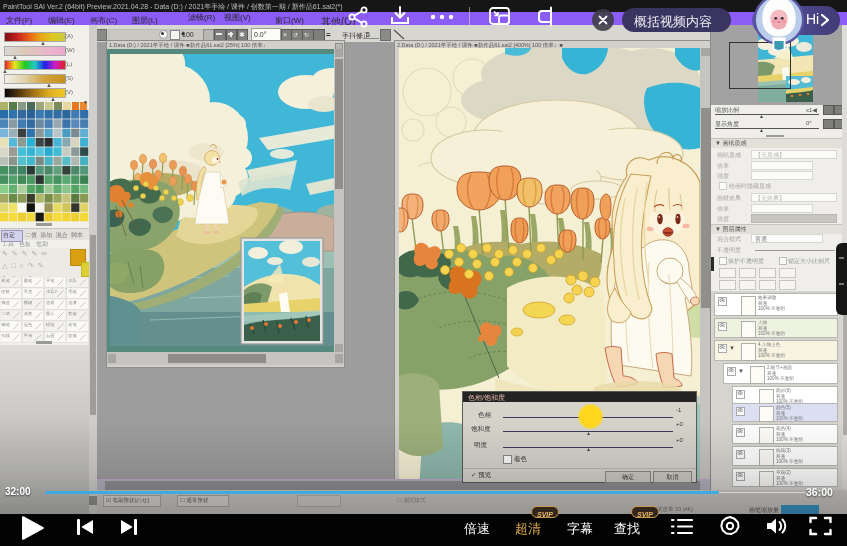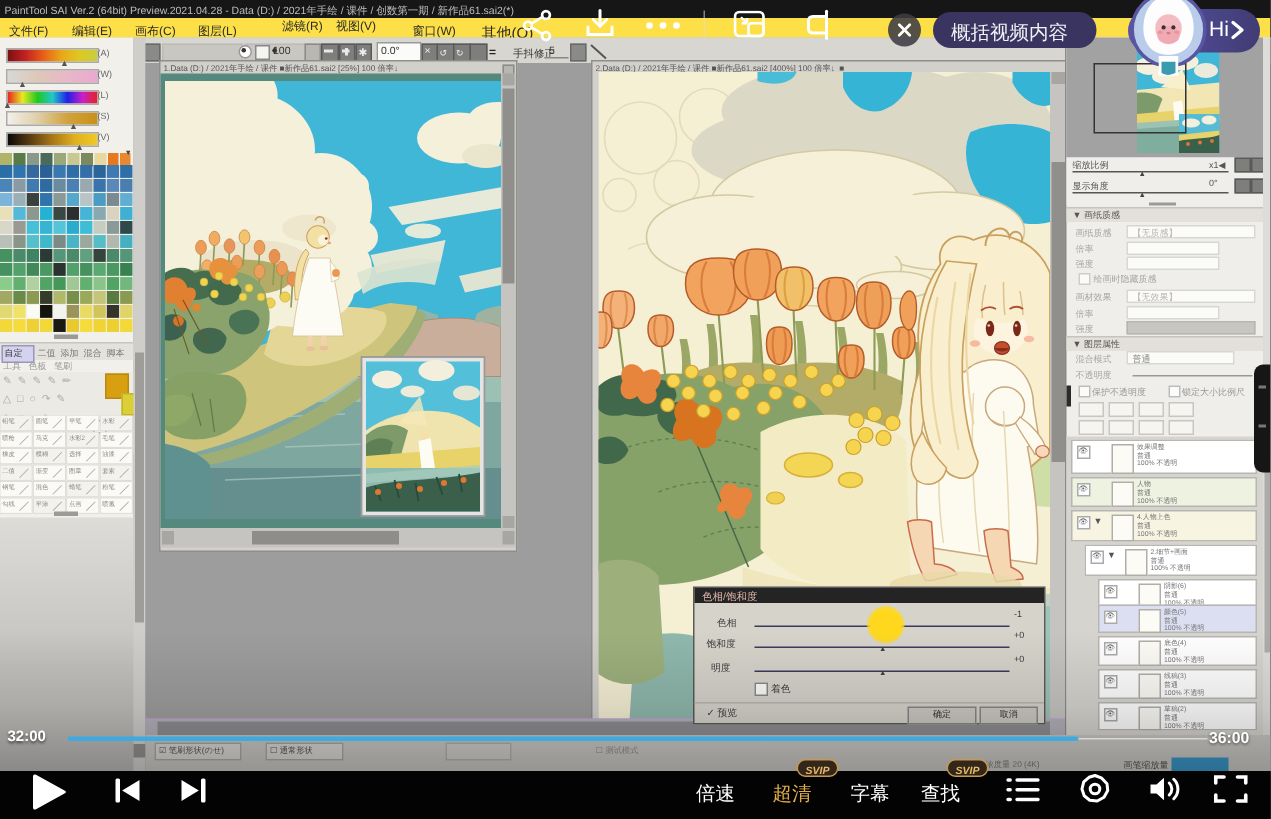--- a/index.html
+++ b/index.html
@@ -10,21 +10,21 @@
 </style>
 </head>
 <body>
 <div id="stage">
   <div id="video">
 
     <div class="abs" style="left:0;top:0;width:847px;height:12px;background:#161616;">
       <div class="abs" style="left:3px;top:2px;font-size:7px;color:#bdbdbd;white-space:nowrap;">PaintTool SAI Ver.2 (64bit) Preview.2021.04.28  -  Data (D:) / 2021年手绘 / 课件 / 创数第一期 / 新作品61.sai2(*)</div>
     </div>
 
-    <div class="abs" style="left:0;top:12px;width:847px;height:13px;background:#fde047;border-bottom:1px solid #c2c1bc;">
+    <div class="abs" style="left:0;top:12px;width:847px;height:13px;background:#8b5cf6;border-bottom:1px solid #c2c1bc;">
       <div class="abs" style="left:6px;top:2.5px;font-size:8px;color:#2a2a2a;">文件(F)</div>
         <div class="abs" style="left:48px;top:2.5px;font-size:8px;color:#2a2a2a;">编辑(E)</div>
         <div class="abs" style="left:90px;top:2.5px;font-size:8px;color:#2a2a2a;">画布(C)</div>
         <div class="abs" style="left:132px;top:2.5px;font-size:8px;color:#2a2a2a;">图层(L)</div>
         <div class="abs" style="left:176px;top:0;font-size:8px;color:#2a2a2a;padding-left:12px;">滤镜(R)</div>
         <div class="abs" style="left:224px;top:0;font-size:8px;color:#2a2a2a;">视图(V)</div>
         <div class="abs" style="left:275px;top:2.5px;font-size:8px;color:#2a2a2a;">窗口(W)</div>
         <div class="abs" style="left:321px;top:2.5px;font-size:10px;color:#2a2a2a;">其他(O)</div>
     </div>
 

